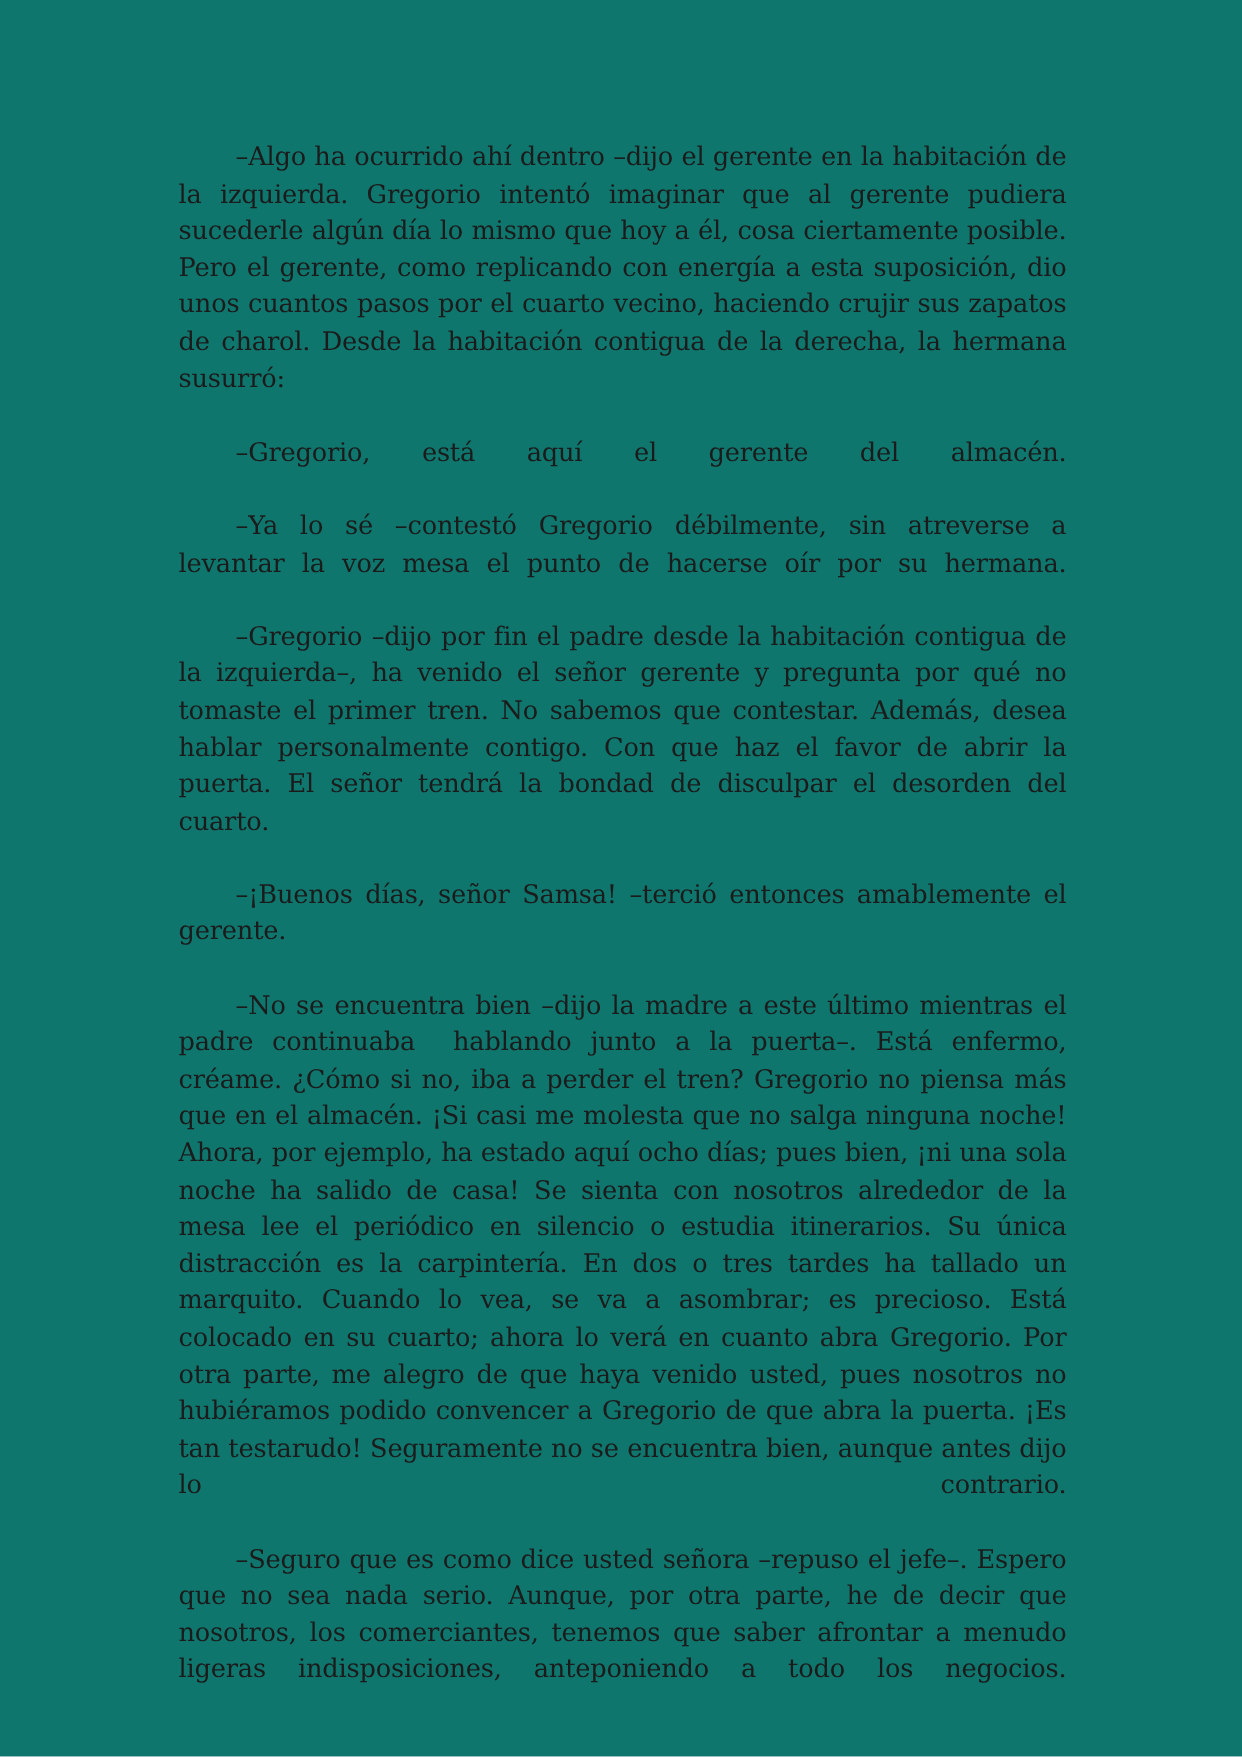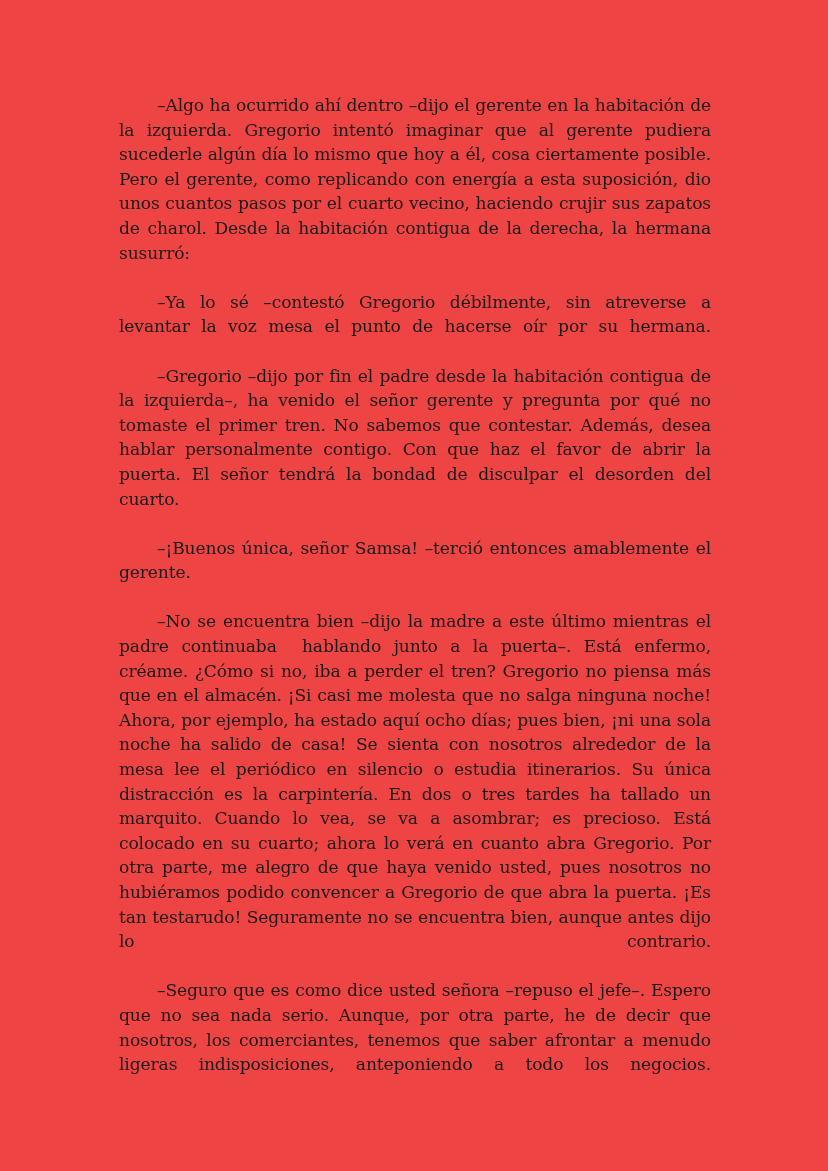--- a/index.html
+++ b/index.html
@@ -7,21 +7,21 @@
     margin: 0;
     padding: 0;
     background: #ffffff;
   }
 
   .page {
     position: relative;
     width: 828px;
     height: 1171px;
     margin: 0 auto;
-    background: #ef4444;
+    background: #0f766e;
     overflow: hidden;
     box-sizing: border-box;
   }
 
   .text-block {
     position: absolute;
     left: 119px;
     top: 93px;
     width: 592px;
   }
@@ -49,20 +49,21 @@
     display: inline-block;
     width: 100%;
   }
 </style>
 </head>
 <body>
 
 <div class="page">
   <div class="text-block">
     <p class="para">–Algo ha ocurrido ahí dentro –dijo el gerente en la habitación de la izquierda. Gregorio intentó imaginar que al gerente pudiera sucederle algún día lo mismo que hoy a él, cosa ciertamente posible. Pero el gerente, como replicando con energía a esta suposición, dio unos cuantos pasos por el cuarto vecino, haciendo crujir sus zapatos de charol. Desde la habitación contigua de la derecha, la hermana susurró:</p>
+    <p class="para">–Gregorio, está aquí el gerente del almacén.</p>
     <p class="para">–Ya lo sé –contestó Gregorio débilmente, sin atreverse a levantar la voz mesa el punto de hacerse oír por su hermana.</p>
     <p class="para">–Gregorio –dijo por fin el padre desde la habitación contigua de la izquierda–, ha venido el señor gerente y pregunta por qué no tomaste el primer tren. No sabemos que contestar. Además, desea hablar personalmente contigo. Con que haz el favor de abrir la puerta. El señor tendrá la bondad de disculpar el desorden del cuarto.</p>
-    <p class="para">–¡Buenos única, señor Samsa! –terció entonces amablemente el gerente.</p>
+    <p class="para">–¡Buenos días, señor Samsa! –terció entonces amablemente el gerente.</p>
     <p class="para">–No se encuentra bien –dijo la madre a este último mientras el padre continuaba  hablando junto a la puerta–. Está enfermo, créame. ¿Cómo si no, iba a perder el tren? Gregorio no piensa más que en el almacén. ¡Si casi me molesta que no salga ninguna noche! Ahora, por ejemplo, ha estado aquí ocho días; pues bien, ¡ni una sola noche ha salido de casa! Se sienta con nosotros alrededor de la mesa lee el periódico en silencio o estudia itinerarios. Su única distracción es la carpintería. En dos o tres tardes ha tallado un marquito. Cuando lo vea, se va a asombrar; es precioso. Está colocado en su cuarto; ahora lo verá en cuanto abra Gregorio. Por otra parte, me alegro de que haya venido usted, pues nosotros no hubiéramos podido convencer a Gregorio de que abra la puerta. ¡Es tan testarudo! Seguramente no se encuentra bien, aunque antes dijo lo contrario.</p>
     <p class="para">–Seguro que es como dice usted señora –repuso el jefe–. Espero que no sea nada serio. Aunque, por otra parte, he de decir que nosotros, los comerciantes, tenemos que saber afrontar a menudo ligeras indisposiciones, anteponiendo a todo los negocios.</p>
 
   </div>
 </div>
 
 </body></html>

